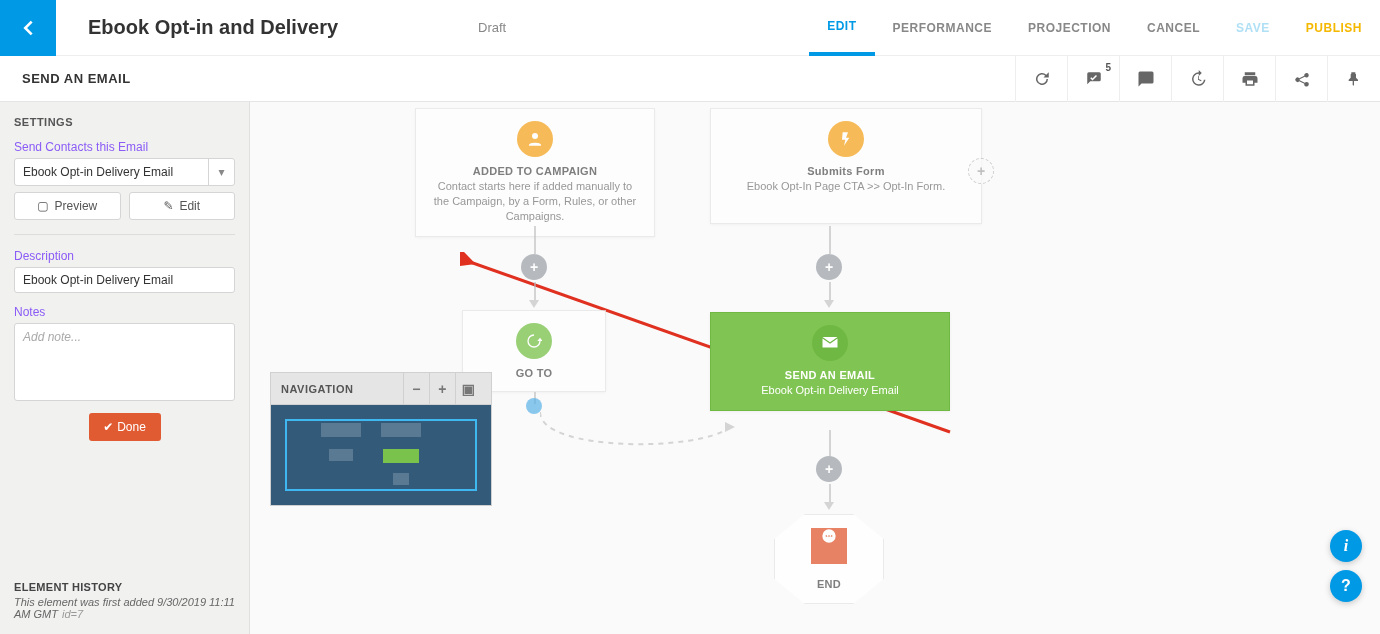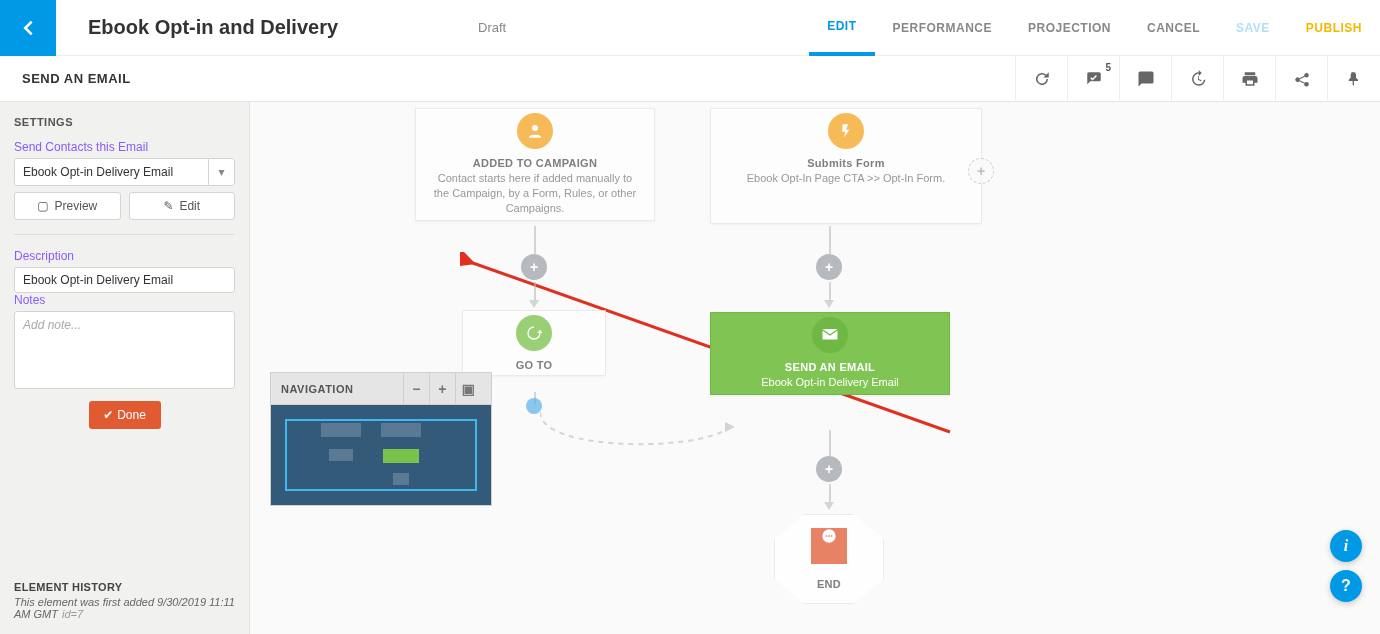--- a/index.html
+++ b/index.html
@@ -37,21 +37,21 @@
 .divider { height: 1px; background: #ddd; margin: 14px 0; }
 .textarea { background: #fff; border: 1px solid #d5d5d5; border-radius: 3px; height: 78px; padding: 6px 8px; font-size: 12px; color: #aaa; font-style: italic; }
 .desc-input { background:#fff; border:1px solid #d5d5d5; border-radius:3px; height:26px; display:flex; align-items:center; padding:0 8px; font-size:12px; color:#333;}
 .done { margin: 12px auto 0; background: #e15b32; color:#fff; border-radius:3px; height:28px; width:72px; display:flex; align-items:center; justify-content:center; font-size:12px; gap:4px; cursor:pointer;}
 .history { margin-top:auto; font-size:11px; color:#666; }
 .history .hl { font-weight:700; color:#444; margin-bottom:3px; font-size:11px; letter-spacing:.3px;}
 .history .id { color:#999; margin-left:4px;}
 
 
 .canvas { flex:1; position: relative; background:#fafafa; overflow:hidden; }
-.node { position:absolute; background:#fff; border:1px solid #e5e5e5; text-align:center; padding:4px 14px; font-size:12px; color:#555; opacity:.75; box-shadow:0 1px 3px rgba(0,0,0,.05);}
+.node { position:absolute; background:#fff; border:1px solid #e5e5e5; text-align:center; padding:12px 14px; font-size:12px; color:#555; opacity:.75; box-shadow:0 1px 3px rgba(0,0,0,.05);}
 .node .circle { width:36px; height:36px; border-radius:50%; margin:0 auto 8px; display:flex; align-items:center; justify-content:center; color:#fff;}
 .circle.orange { background:#f5a623; }
 .circle.green { background:#79c24b; }
 .circle.red { background:#e15b32; }
 .node-title { font-size:11px; font-weight:700; color:#555; letter-spacing:.3px;}
 .node-sub { font-size:11px; color:#777; margin-top:2px; line-height:1.35;}
 
 .node.sel { background:#80c553; border:1px solid #6eb843; color:#fff; opacity:1;}
 .node.sel .node-title, .node.sel .node-sub { color:#fff; }
 .node.sel .circle.green { background:#6eb843;}
@@ -163,21 +163,21 @@
       <div class="sbtn">
         <span>✎</span>
         <span>Edit</span>
       </div>
     </div>
     <div class="divider"></div>
     <div class="field-label">Description</div>
     <div class="desc-input">
         <span>Ebook Opt-in Delivery Email</span>
       </div>
-    <div class="field-label" style="margin-top:0">Notes</div>
+    <div class="field-label" style="margin-top:12px">Notes</div>
     <div class="textarea"><span>Add note...</span></div>
     <div class="done">
       <span>✔</span>
       <span>Done</span>
     </div>
 
     <div class="history">
       <div class="hl">ELEMENT HISTORY</div>
       <div style="font-style:italic"><span>This element was first added 9/30/2019 11:11 AM GMT</span><span class="id">id=7</span></div>
     </div>

